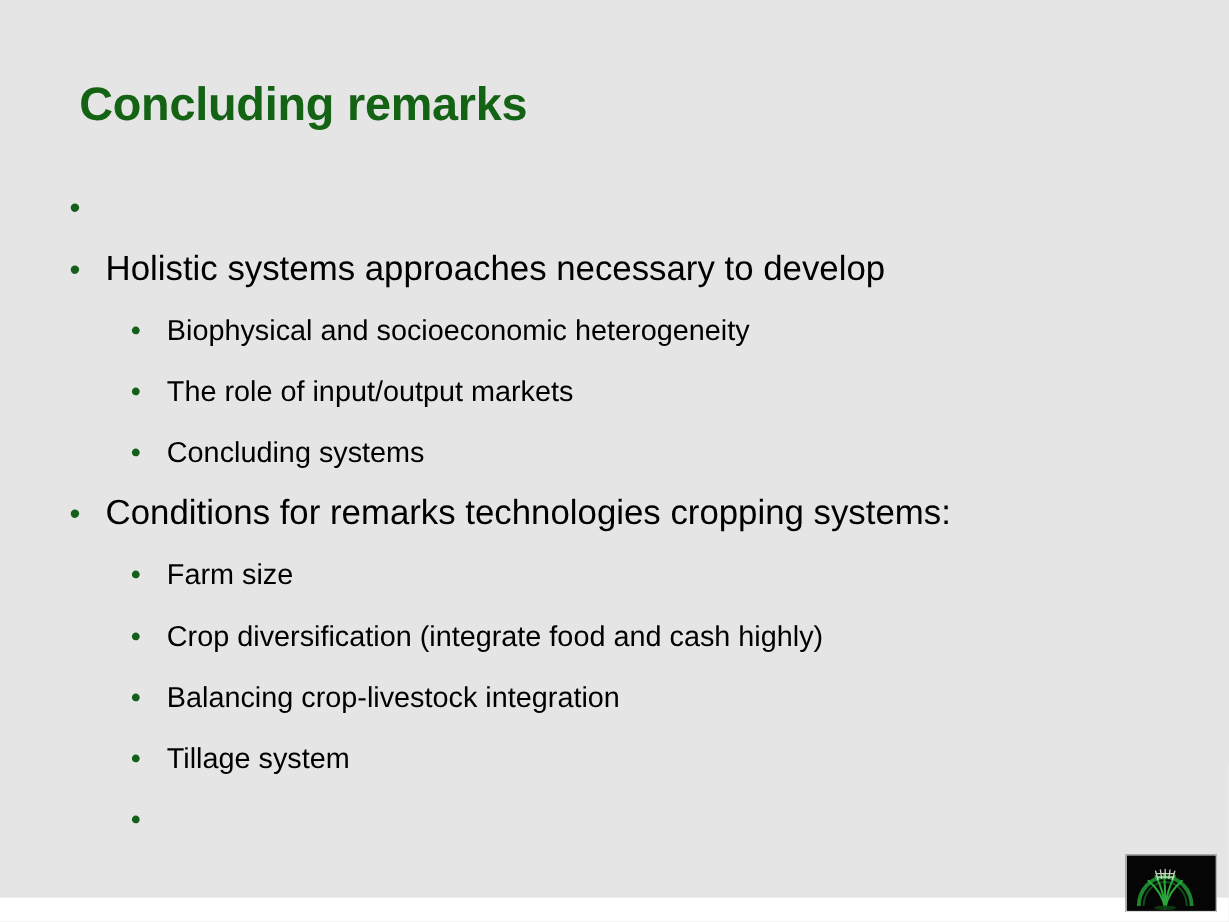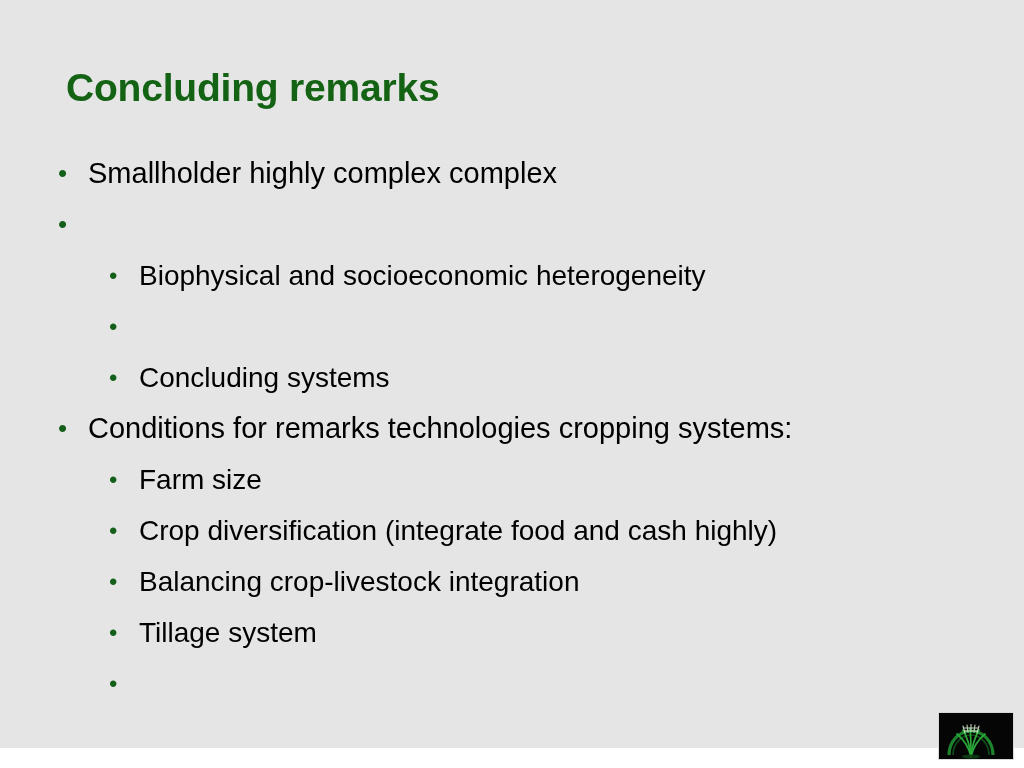--- a/index.html
+++ b/index.html
@@ -73,21 +73,21 @@
   .lvl1 > .marker { left: 58px; font-size: 26px; }
   .lvl2 > .marker { left: 109px; font-size: 24px; }
 
   .btext {
     display: inline-block;
     font-size: 29px;
     color: #000000;
     white-space: nowrap;
     vertical-align: baseline;
   }
-  .lvl2 .btext { font-size: 28px; }
+  .lvl2 .btext { font-size: 24px; }
 
   
   #logo {
     position: absolute;
     left: 938px;
     top: 712px;
     width: 76px;
     height: 48px;
     background: #050505;
     border: 1px solid #d8d8d8;
@@ -97,24 +97,24 @@
   #logo svg { display: block; }
 </style>
 </head>
 <body>
 
 <div id="slide">
 
   <div id="slide-title">Concluding remarks</div>
 
   <div id="body-list">
-      <div class="bullet-row lvl1"><span class="marker">•</span><span class="btext">Smallholder highly complex complex</span></div>
       <div class="bullet-row lvl1"><span class="marker">•</span></div>
+      <div class="bullet-row lvl1"><span class="marker">•</span><span class="btext">Holistic systems approaches necessary to develop</span></div>
       <div class="bullet-row lvl2"><span class="marker">•</span><span class="btext">Biophysical and socioeconomic heterogeneity</span></div>
-      <div class="bullet-row lvl2"><span class="marker">•</span></div>
+      <div class="bullet-row lvl2"><span class="marker">•</span><span class="btext">The role of input/output markets</span></div>
       <div class="bullet-row lvl2"><span class="marker">•</span><span class="btext">Concluding systems</span></div>
       <div class="bullet-row lvl1"><span class="marker">•</span><span class="btext">Conditions for remarks technologies cropping systems:</span></div>
       <div class="bullet-row lvl2"><span class="marker">•</span><span class="btext">Farm size</span></div>
       <div class="bullet-row lvl2"><span class="marker">•</span><span class="btext">Crop diversification (integrate food and cash highly)</span></div>
       <div class="bullet-row lvl2"><span class="marker">•</span><span class="btext">Balancing crop-livestock integration</span></div>
       <div class="bullet-row lvl2"><span class="marker">•</span><span class="btext">Tillage system</span></div>
       <div class="bullet-row lvl2"><span class="marker">•</span></div>
     </div>
 
   <div id="logo">

